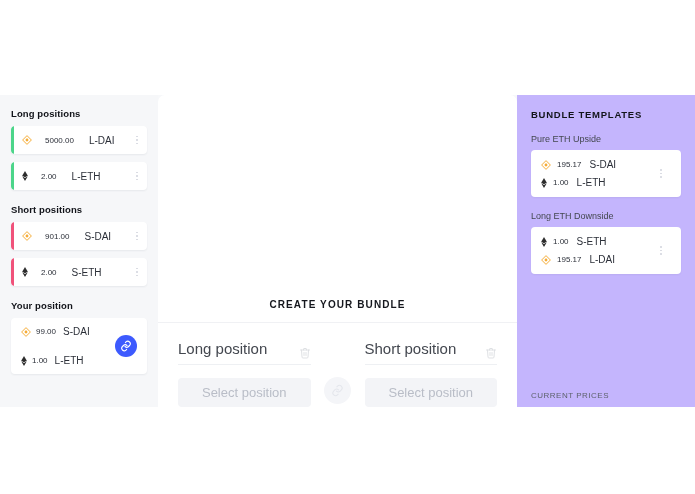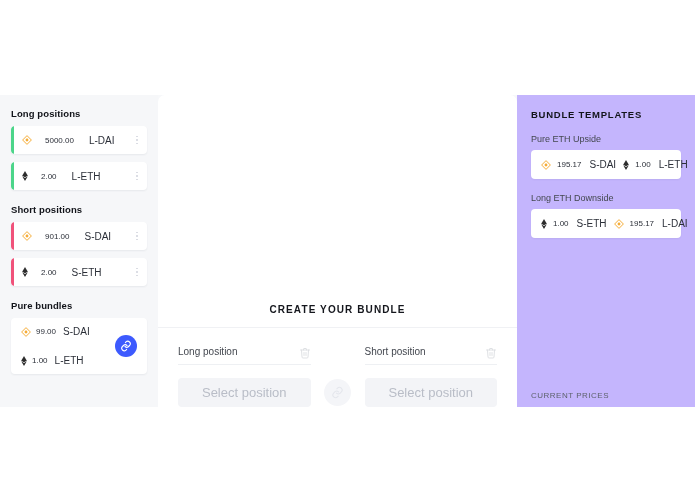--- a/index.html
+++ b/index.html
@@ -165,21 +165,21 @@
   .leg { flex: 1 1 0; min-width: 0; }
 
   .leg-head {
     display: flex;
     align-items: flex-end;
     justify-content: space-between;
     border-bottom: 1px solid #eef0f3;
     padding-bottom: 7px;
   }
   .leg-label {
-    font-size: 10px;
+    font-size: 15px;
     color: #43474f;
   }
   .trash-btn {
     width: 12px; height: 12px;
     opacity: 0.32;
     cursor: pointer;
     flex: 0 0 12px;
   }
 
   .select-box {
@@ -239,21 +239,21 @@
   .tpl-card {
     position: relative;
     background: #ffffff;
     border-radius: 4px;
     padding: 9px 10px;
     display: flex;
     align-items: center;
     justify-content: space-between;
     box-shadow: 0 1px 2px rgba(30,40,70,0.06);
   }
-  .tpl-rows { display: flex; flex-direction: row; gap: 7px; }
+  .tpl-rows { display: flex; flex-direction: column; gap: 7px; }
   .tpl-row { display: flex; align-items: center; gap: 6px; }
 
   .current-prices {
     margin-top: auto;
     margin-bottom: 7px;
     font-size: 8px;
     letter-spacing: 0.5px;
     color: #5d626c;
   }
 </style>
@@ -329,21 +329,21 @@
             <span class="symbol">S-ETH</span>
           </div>
           <div class="dots">
             <i></i>
             <i></i>
             <i></i>
           </div>
         </div>
       </div>
 
-    <div class="section-title">Pure bundles</div>
+    <div class="section-title">Your position</div>
     <div id="bundles-list">
         <div class="bundle-card">
           <div class="bundle-rows">
             <div class="bundle-row">
               <svg class="tok-icon" width="10" height="10" viewBox="0 0 24 24">
                 <path d="M12 1.5 22.5 12 12 22.5 1.5 12Z" fill="none" stroke="#f5ac37" stroke-width="2.4"></path>
                 <circle cx="12" cy="12" r="3.4" fill="#f5ac37"></circle>
               </svg>
               <span class="amount">99.00</span>
               <span class="symbol">S-DAI</span>

